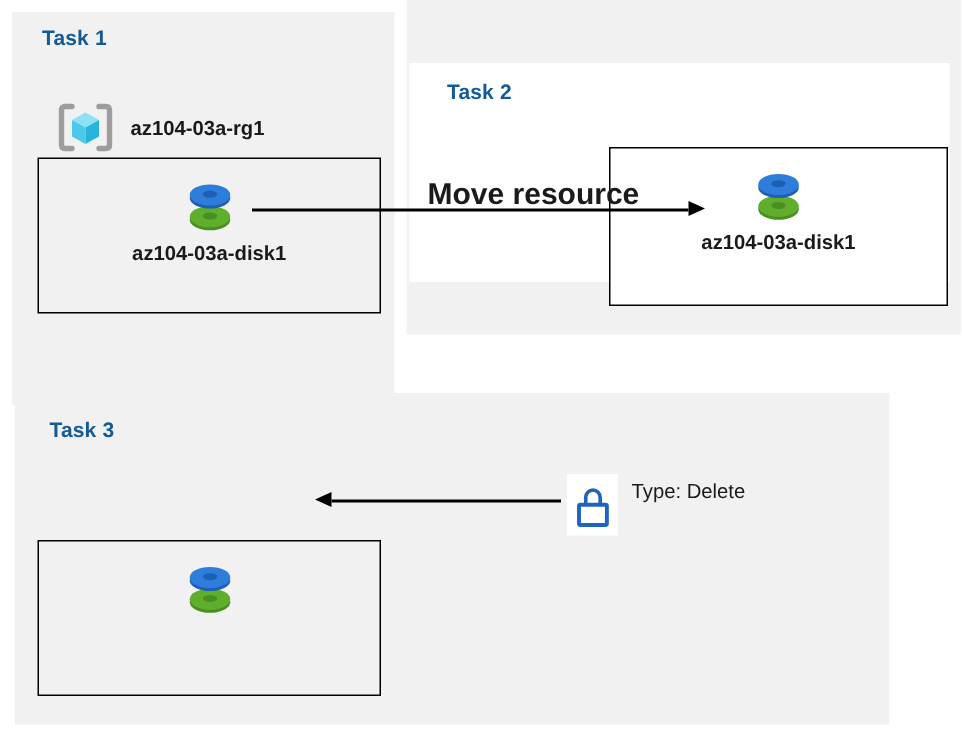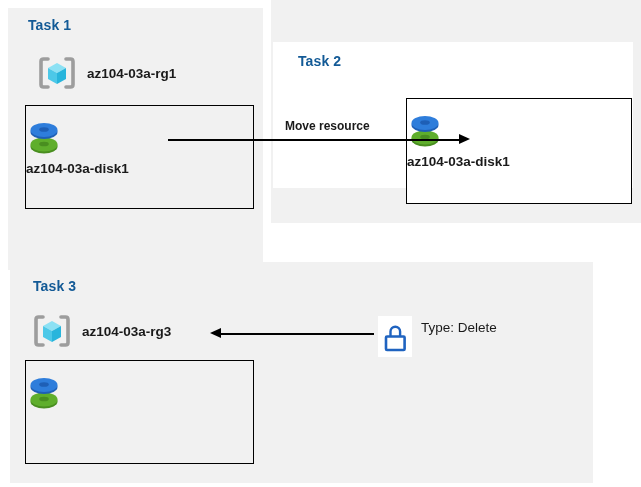--- a/index.html
+++ b/index.html
@@ -17,42 +17,42 @@
     position:absolute; margin:0; font-size:14px; font-weight:bold;
     color:var(--title-blue,#135a96); letter-spacing:0.1px;
   }
   #panel1 .panel-title { left:20px; top:9px; }
   #panel2 .panel-title { left:27px; top:9px;margin-top:44px; }
   #panel3 .panel-title { left:23px; top:16px; }
 
   .white-inlay { position:absolute; background:#fff; left:2px; top:42px; width:360px; height:146px; }
 
   .rg-row { position:absolute; display:flex; align-items:center; gap:10px; }
-  #panel1 .rg-row { left:29px;  top:48px; }
+  #panel1 .rg-row { left:29px;  top:60px; }
   #panel2 .rg-row { left:134px; top:53px; }
   #panel3 .rg-row { left:22px;  top:52px; }
   .rg-label { font-size:13.5px; font-weight:bold; white-space:nowrap; }
 
   .resource-box {
     position:absolute; border:1.4px solid var(--box-border,#000);
-    display:flex; flex-direction:column; box-sizing:content-box;
+    display:flex; flex-direction:column; align-items:center; box-sizing:content-box;
   }
   #panel1 .resource-box { left:17px;  top:97px; width:227px; height:102px; }
   #panel2 .resource-box { left:135px; top:98px; width:224px; height:104px; background:#fff; }
   #panel3 .resource-box { left:15px;  top:98px; width:227px; height:102px; }
   .disk-svg { margin-top:13px; }
   .disk-label { margin-top:6px; font-size:13.5px; font-weight:bold; white-space:nowrap; }
 
   .arrow-line { position:absolute; height:1.5px; background:var(--arrow,#000); }
   .arrow-head { position:absolute; width:0; height:0; }
   #move-line { left:168px; top:139px; width:291px; }
   #move-head { left:459px; top:134px;
     border-left:11px solid var(--arrow,#000);
     border-top:5.5px solid transparent; border-bottom:5.5px solid transparent; }
-  #move-label { position:absolute; left:285px; top:119px; font-size:12px; font-weight:bold; }
+  #move-label { position:absolute; left:285px; top:119px; font-size:20px; font-weight:bold; }
 
   #delete-line { left:221px; top:333px; width:153px; }
   #delete-head { left:210px; top:328px;
     border-right:11px solid var(--arrow,#000);
     border-top:5.5px solid transparent; border-bottom:5.5px solid transparent; }
 
   #lock-plate { position:absolute; left:378px; top:316px; width:34px; height:41px;
     background:#fff; display:flex; align-items:center; justify-content:center; }
   #lock-text { position:absolute; left:421px; top:319px; font-size:13.5px; line-height:17px; }
   #lock-text .lock-name { font-weight:bold; white-space:nowrap; }
@@ -113,26 +113,20 @@
       <span class="disk-label">az104-03a-disk1</span>
     </div>
   </section>
 
   <div class="arrow-line" id="move-line"></div>
   <div class="arrow-head" id="move-head"></div>
   <div id="move-label">Move resource</div>
 
   <section class="panel" id="panel3">
     <h2 class="panel-title">Task 3</h2>
-    <div class="rg-row">
-      <svg class="rg-svg" width="40" height="34" viewBox="0 0 40 34">
-        <use href="#rg-icon-def"></use>
-      </svg>
-      <span class="rg-label">az104-03a-rg3</span>
-    </div>
     <div class="resource-box">
       <svg class="disk-svg" width="36" height="36" viewBox="0 0 36 36">
         <use href="#disk-icon-def"></use>
       </svg>
     </div>
   </section>
 
   <div class="arrow-head" id="delete-head"></div>
   <div class="arrow-line" id="delete-line"></div>
 

